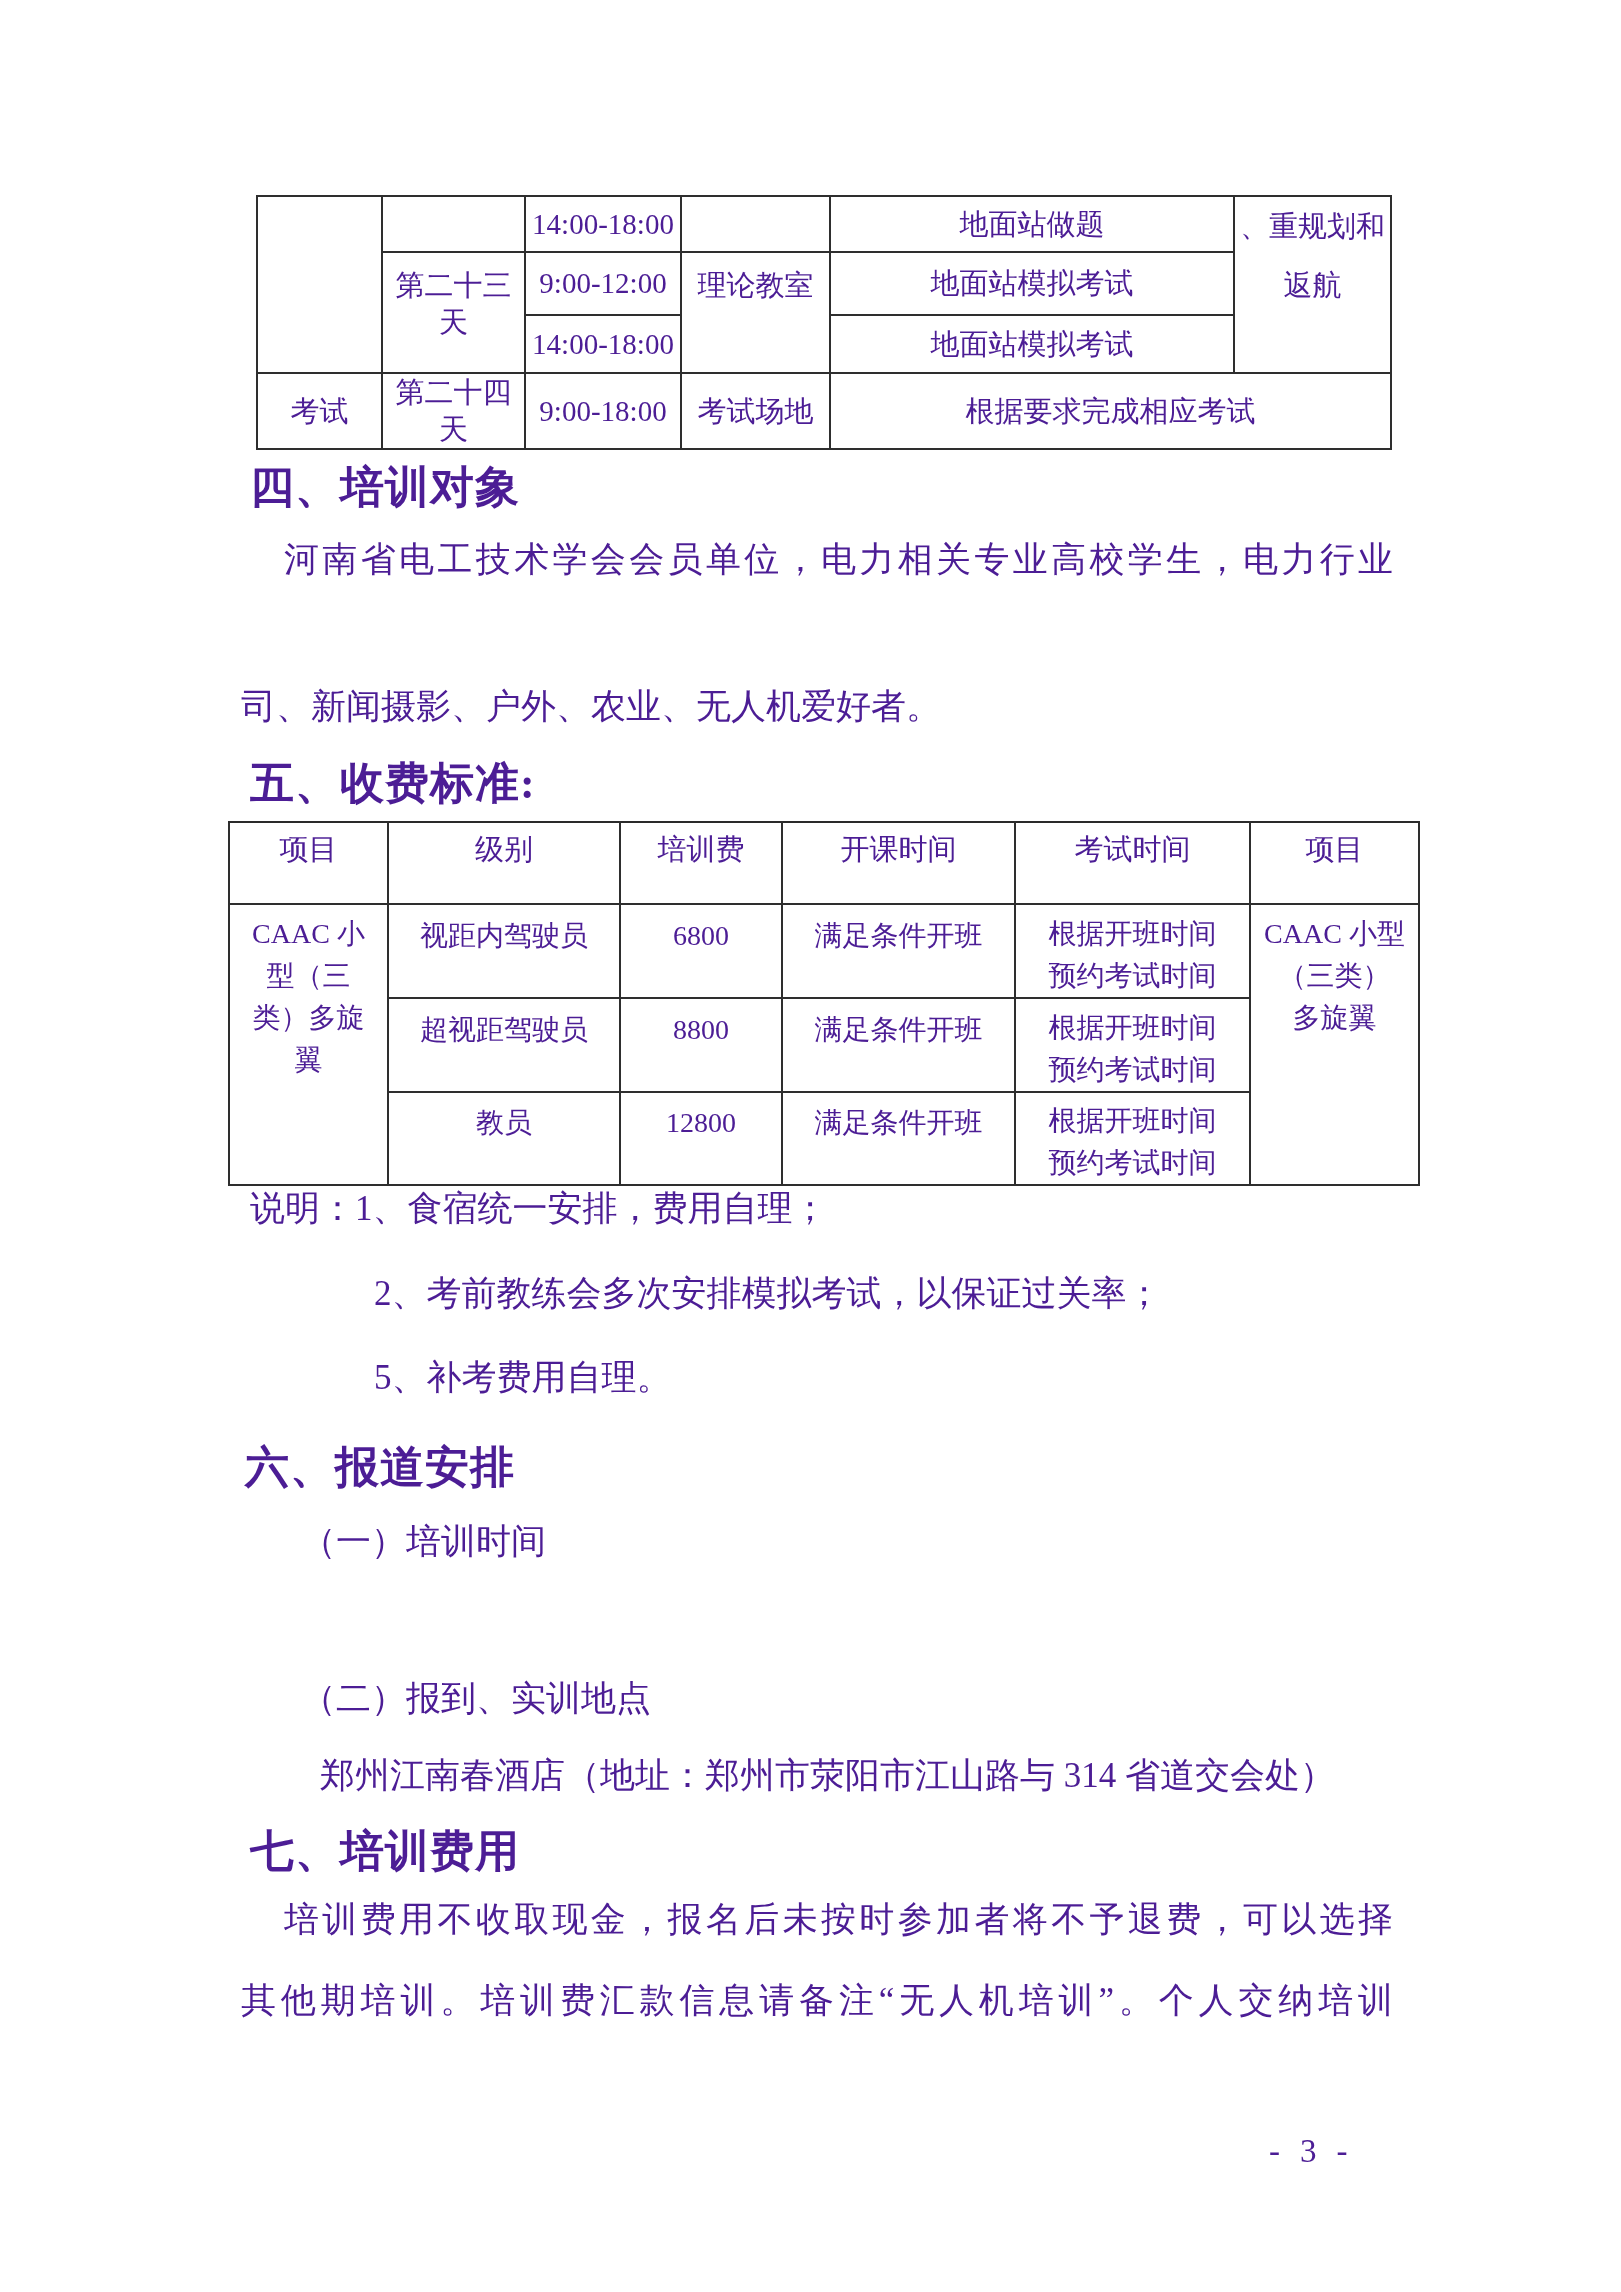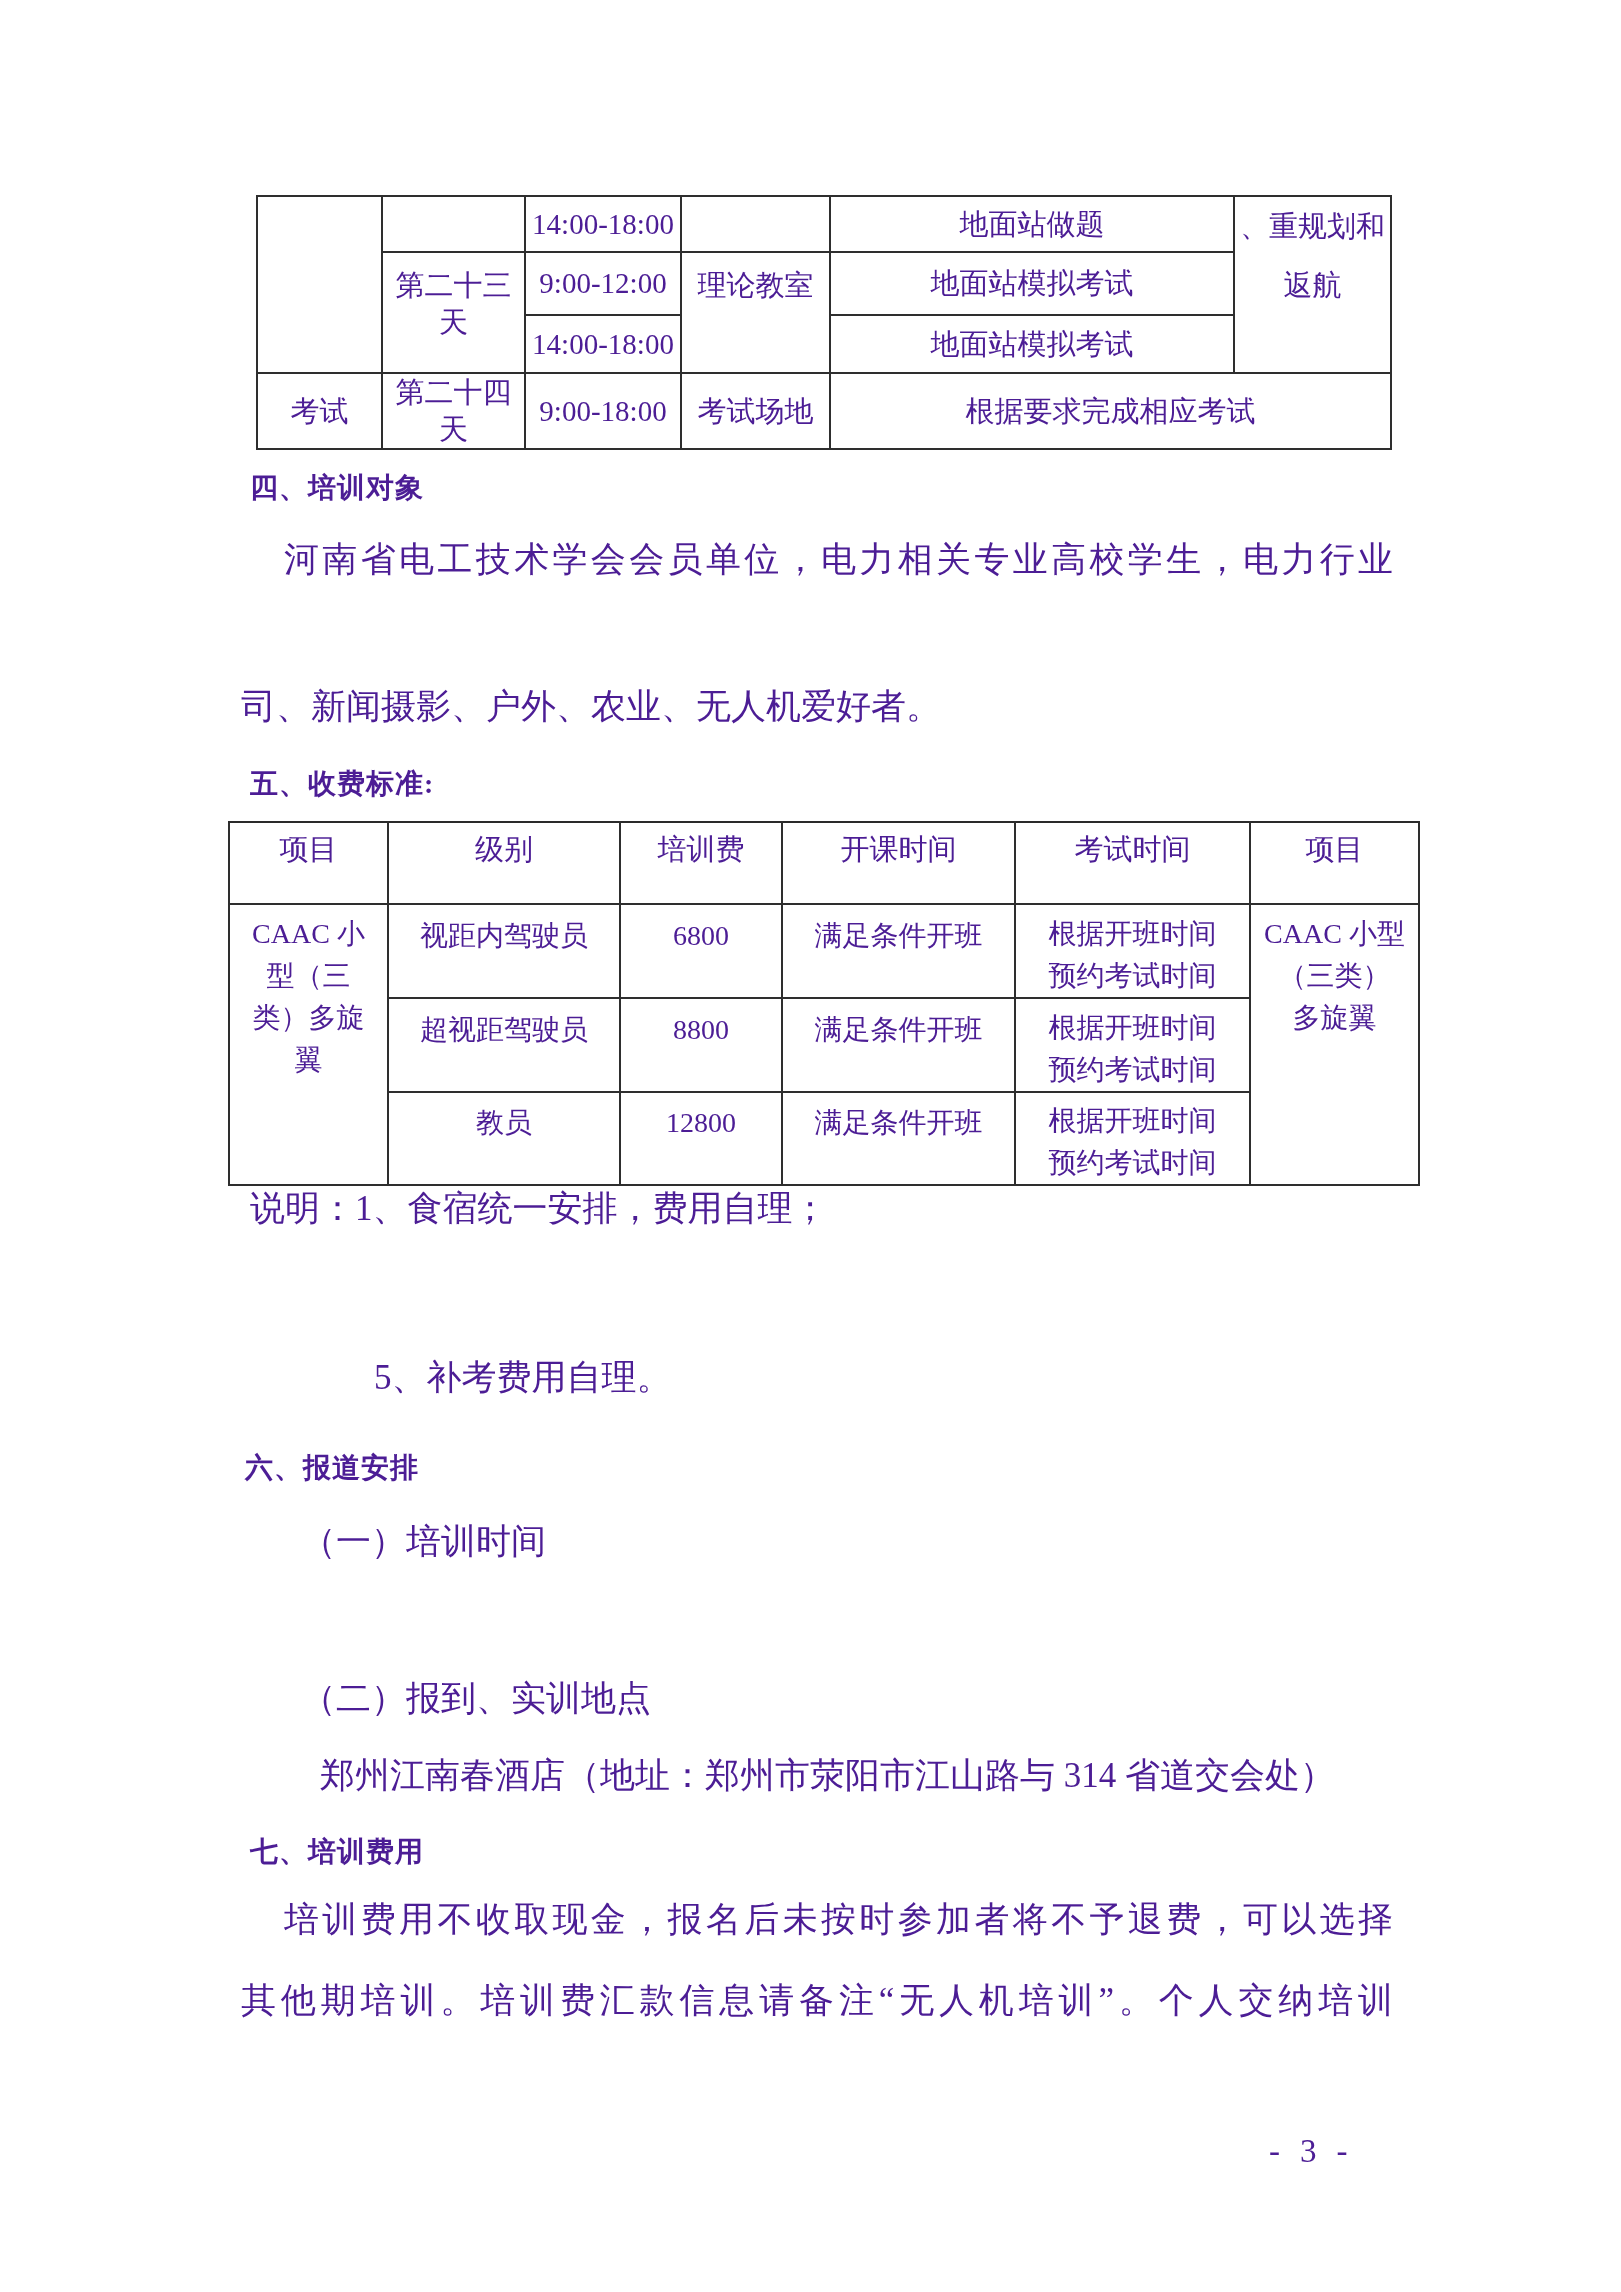--- a/index.html
+++ b/index.html
@@ -29,21 +29,21 @@
   .vtop { vertical-align:top !important; }
   .pre  { white-space:pre-line; }
   .pt8  { padding-top:7.8px !important; }
   .pt10 { padding-top:9.8px !important; }
   .pt14 { padding-top:13.7px !important; }
   .lh-wide { line-height:59px !important; padding-top:9.8px; }
 
   
   .title {
     font-weight:bold;
-    font-size:28px;
+    font-size:44px;
     line-height:47px;
     letter-spacing:1px;
   }
   .body-line {
     font-size:35px;
     line-height:45px;
   }
   .w-just {
     width:1152px;
     text-align:justify;
@@ -145,20 +145,21 @@
         <td class="vtop pt10">教员</td>
         <td class="vtop pt10">12800</td>
         <td class="vtop pt10">满足条件开班</td>
         <td class="vtop pre pt8">根据开班时间
 预约考试时间</td>
       </tr>
     </tbody>
   </table>
 
   <div class="abs body-line" style="left:250px; top:1186px;">说明：1、食宿统一安排，费用自理；</div>
+  <div class="abs body-line" style="left:374px; top:1271px;">2、考前教练会多次安排模拟考试，以保证过关率；</div>
   <div class="abs body-line" style="left:374px; top:1355px;">5、补考费用自理。</div>
 
   <div class="abs title" style="left:245px; top:1444px;">六、报道安排</div>
   <div class="abs body-line" style="left:301px; top:1519px;">（一）培训时间</div>
   <div class="abs body-line" style="left:301px; top:1676px;">（二）报到、实训地点</div>
   <div class="abs body-line" style="left:320px; top:1753px;">郑州江南春酒店（地址：郑州市荥阳市江山路与 314 省道交会处）</div>
 
   <div class="abs title" style="left:250px; top:1828px;">七、培训费用</div>
   <div class="abs body-line w-just indent" style="left:241px; top:1897px;">培训费用不收取现金，报名后未按时参加者将不予退费，可以选择</div>
   <div class="abs body-line w-just" style="left:241px; top:1978px;">其他期培训。培训费汇款信息请备注“无人机培训”。个人交纳培训</div>

